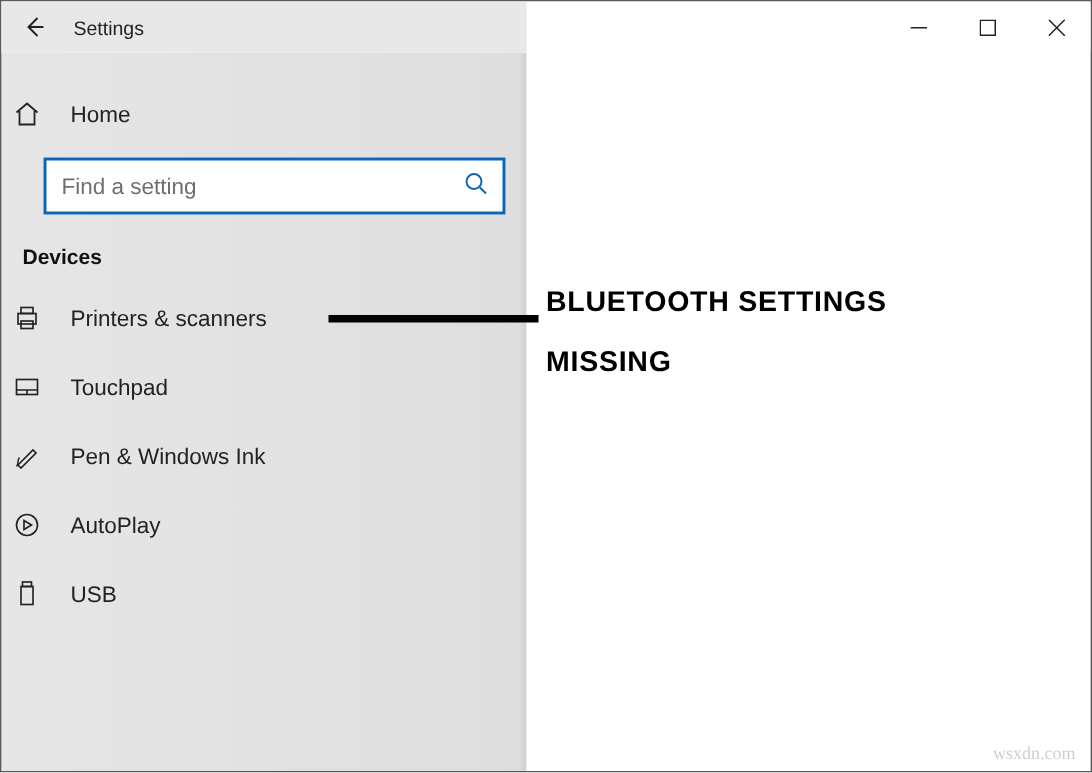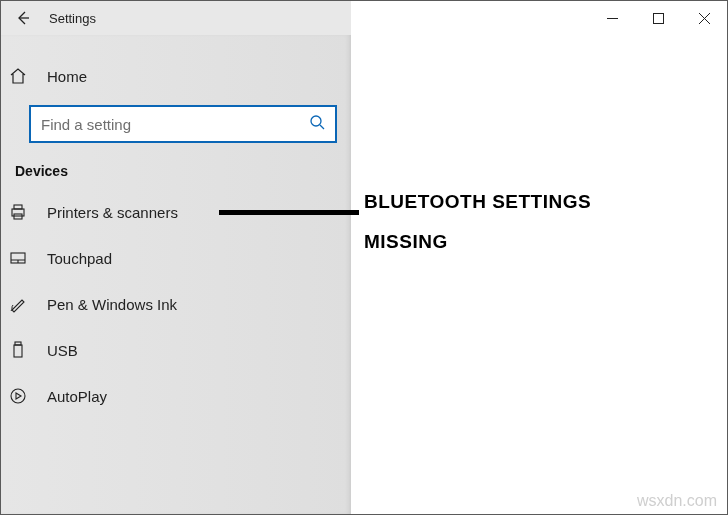--- a/index.html
+++ b/index.html
@@ -143,23 +143,23 @@
       font-size: 19px;
       color: #000;
       line-height: 1.15;
       text-align: left;
       letter-spacing: 0.5px;
     }
     .watermark {
       position: absolute;
       bottom: 4px;
       right: 10px;
-      font-size: 16px;
+      font-size: 12px;
       color: #cfcfcf;
-      font-family: Liberation Sans, sans-serif;
+      font-family: Liberation Serif, serif;
     }
   </style>
 </head>
 <body>
 
 <div class="window">
 
   <div class="titlebar">
     <div class="titlebar-left">
       <div class="back-btn">
@@ -244,35 +244,35 @@
               <path d="M3 15 L13 5 L15 7 L5 17 Z" stroke="#222" stroke-width="1.1" fill="none"></path>
               <path d="M2 16 C4 14 2 12 4 10" stroke="#222" stroke-width="1" fill="none"></path>
             </svg>
         </span>
         <span>Pen &amp; Windows Ink</span>
       </div>
 
       <div class="nav-item">
         <span class="nav-icon">
           <svg width="18" height="18" viewBox="0 0 18 18">
+              <circle cx="9" cy="9" r="7" stroke="#222" stroke-width="1.1" fill="none"></circle>
+              <path d="M7 6 L12 9 L7 12 Z" stroke="#222" stroke-width="1.1" fill="none"></path>
+            </svg>
+        </span>
+        <span>AutoPlay</span>
+      </div>
+
+      <div class="nav-item">
+        <span class="nav-icon">
+          <svg width="18" height="18" viewBox="0 0 18 18">
               <rect x="5" y="4" width="8" height="12" stroke="#222" stroke-width="1.1" fill="none"></rect>
               <rect x="6" y="1" width="6" height="3" stroke="#222" stroke-width="1.1" fill="none"></rect>
             </svg>
         </span>
         <span>USB</span>
-      </div>
-
-      <div class="nav-item">
-        <span class="nav-icon">
-          <svg width="18" height="18" viewBox="0 0 18 18">
-              <circle cx="9" cy="9" r="7" stroke="#222" stroke-width="1.1" fill="none"></circle>
-              <path d="M7 6 L12 9 L7 12 Z" stroke="#222" stroke-width="1.1" fill="none"></path>
-            </svg>
-        </span>
-        <span>AutoPlay</span>
       </div>
 
     </div>
 
     <div class="main"></div>
   </div>
 
   <div class="annotation-line"></div>
   <div class="annotation-text">
     <div>BLUETOOTH SETTINGS</div>

